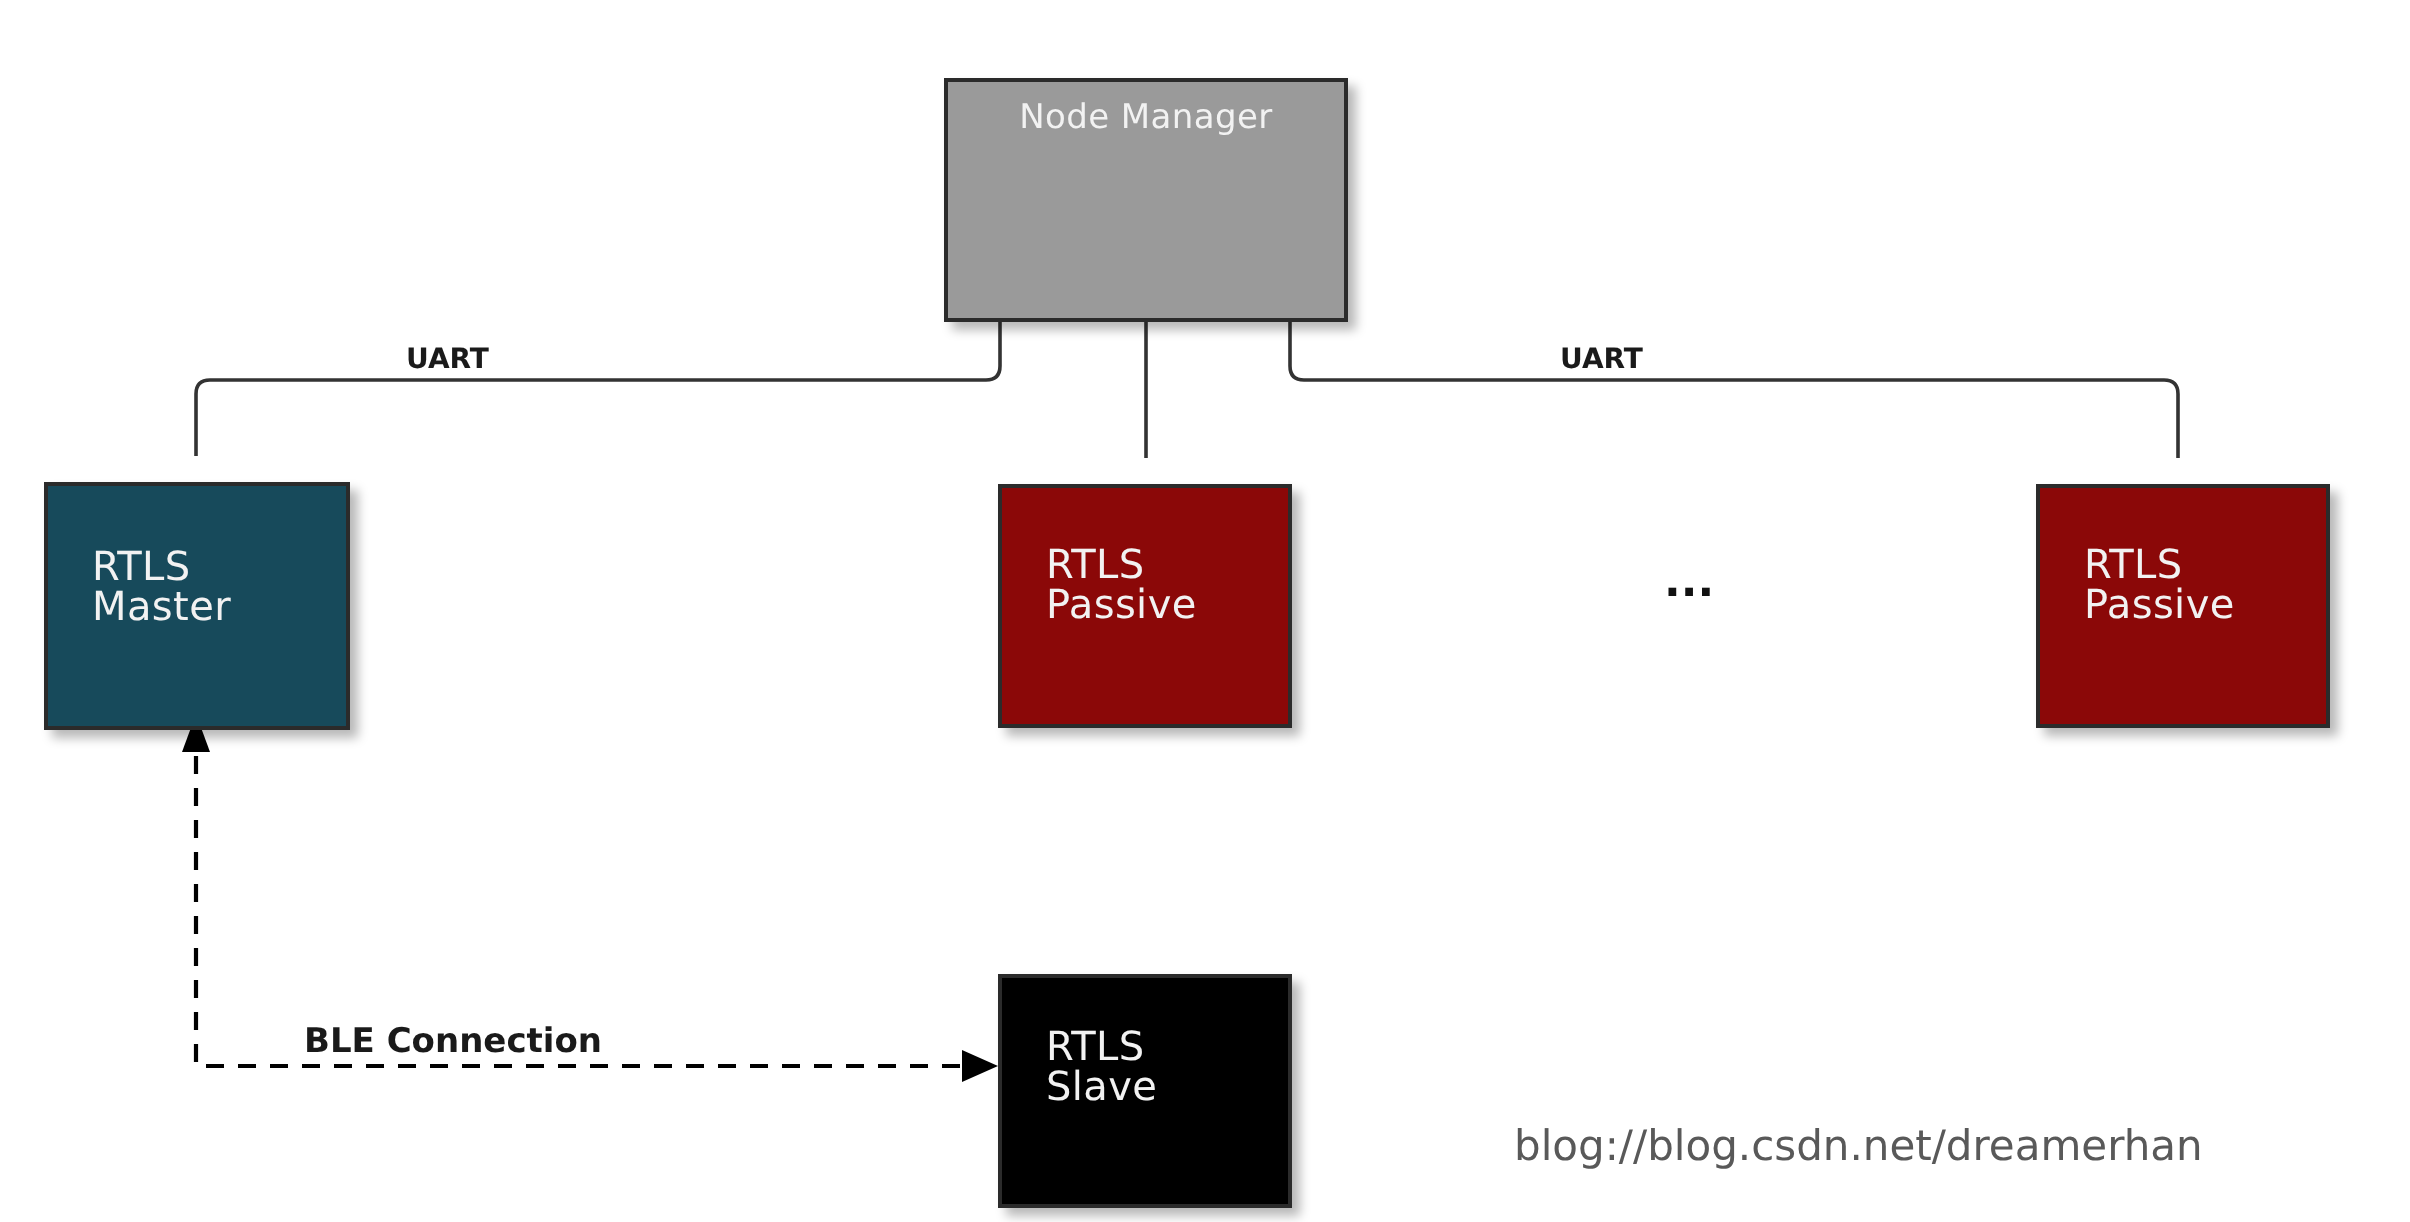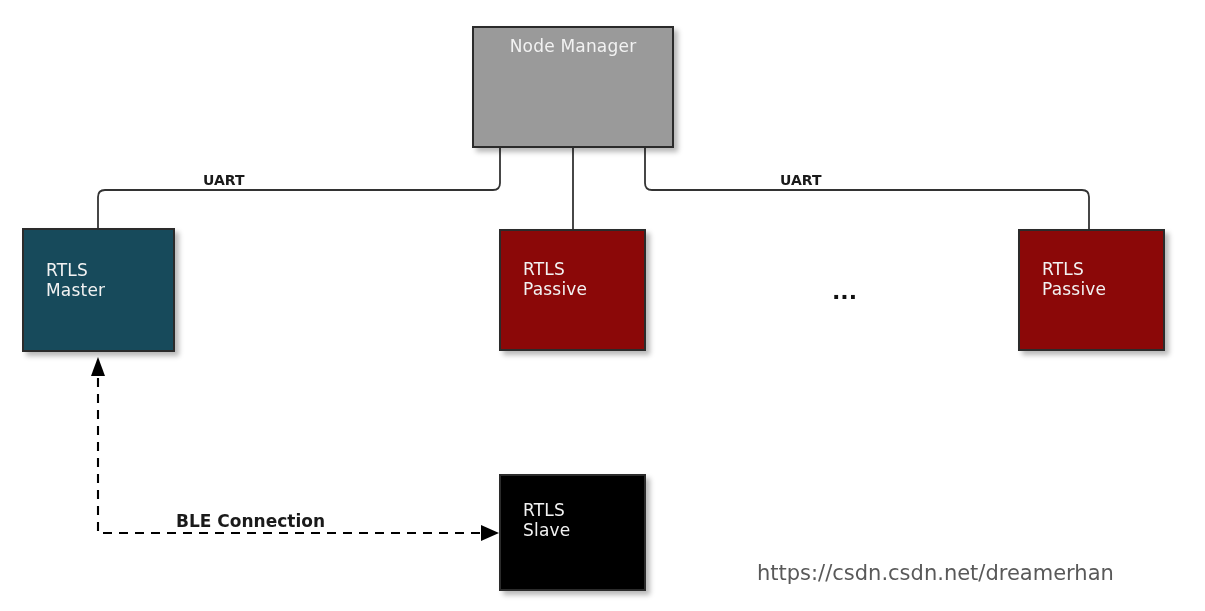--- a/index.html
+++ b/index.html
@@ -15,25 +15,26 @@
     width: 1205px;
     height: 611px;
     background: #ffffff;
     overflow: hidden;
   }
   .node {
     position: absolute;
     box-sizing: border-box;
     border: 2px solid #2b2b2b;
     box-shadow: 4px 4px 5px rgba(0,0,0,0.28);
+    margin-top: 13px;
   }
   .node-label {
     position: absolute;
     color: #f2f2f2;
-    font-size: 17px;
+    font-size: 20px;
     line-height: 20px;
     font-family: "DejaVu Sans", sans-serif;
     white-space: pre;
     letter-spacing: 0.2px;
   }
   
   #node-manager {
     left: 472px;
     top: 26px;
     width: 202px;
@@ -107,21 +108,21 @@
     left: 203px;
     top: 160px;
     font-size: 14px;
   }
   #uart-label-right {
     left: 780px;
     top: 160px;
     font-size: 14px;
   }
   #ble-label {
-    left: 176px;
+    left: 152px;
     top: 499px;
     font-size: 17px;
   }
   #ellipsis {
     position: absolute;
     left: 832px;
     top: 279px;
     font-size: 22px;
     font-weight: bold;
     color: #111111;
@@ -190,15 +191,15 @@
   </div>
 
   <span class="edge-label" id="uart-label-left">UART</span>
 
   <span class="edge-label" id="uart-label-right">UART</span>
 
   <span class="edge-label" id="ble-label">BLE Connection</span>
 
   <span id="ellipsis">...</span>
 
-  <span id="watermark">https://csdn.csdn.net/dreamerhan</span>
+  <span id="watermark">blog://blog.csdn.net/dreamerhan</span>
 
 </div>
 
 </body></html>

